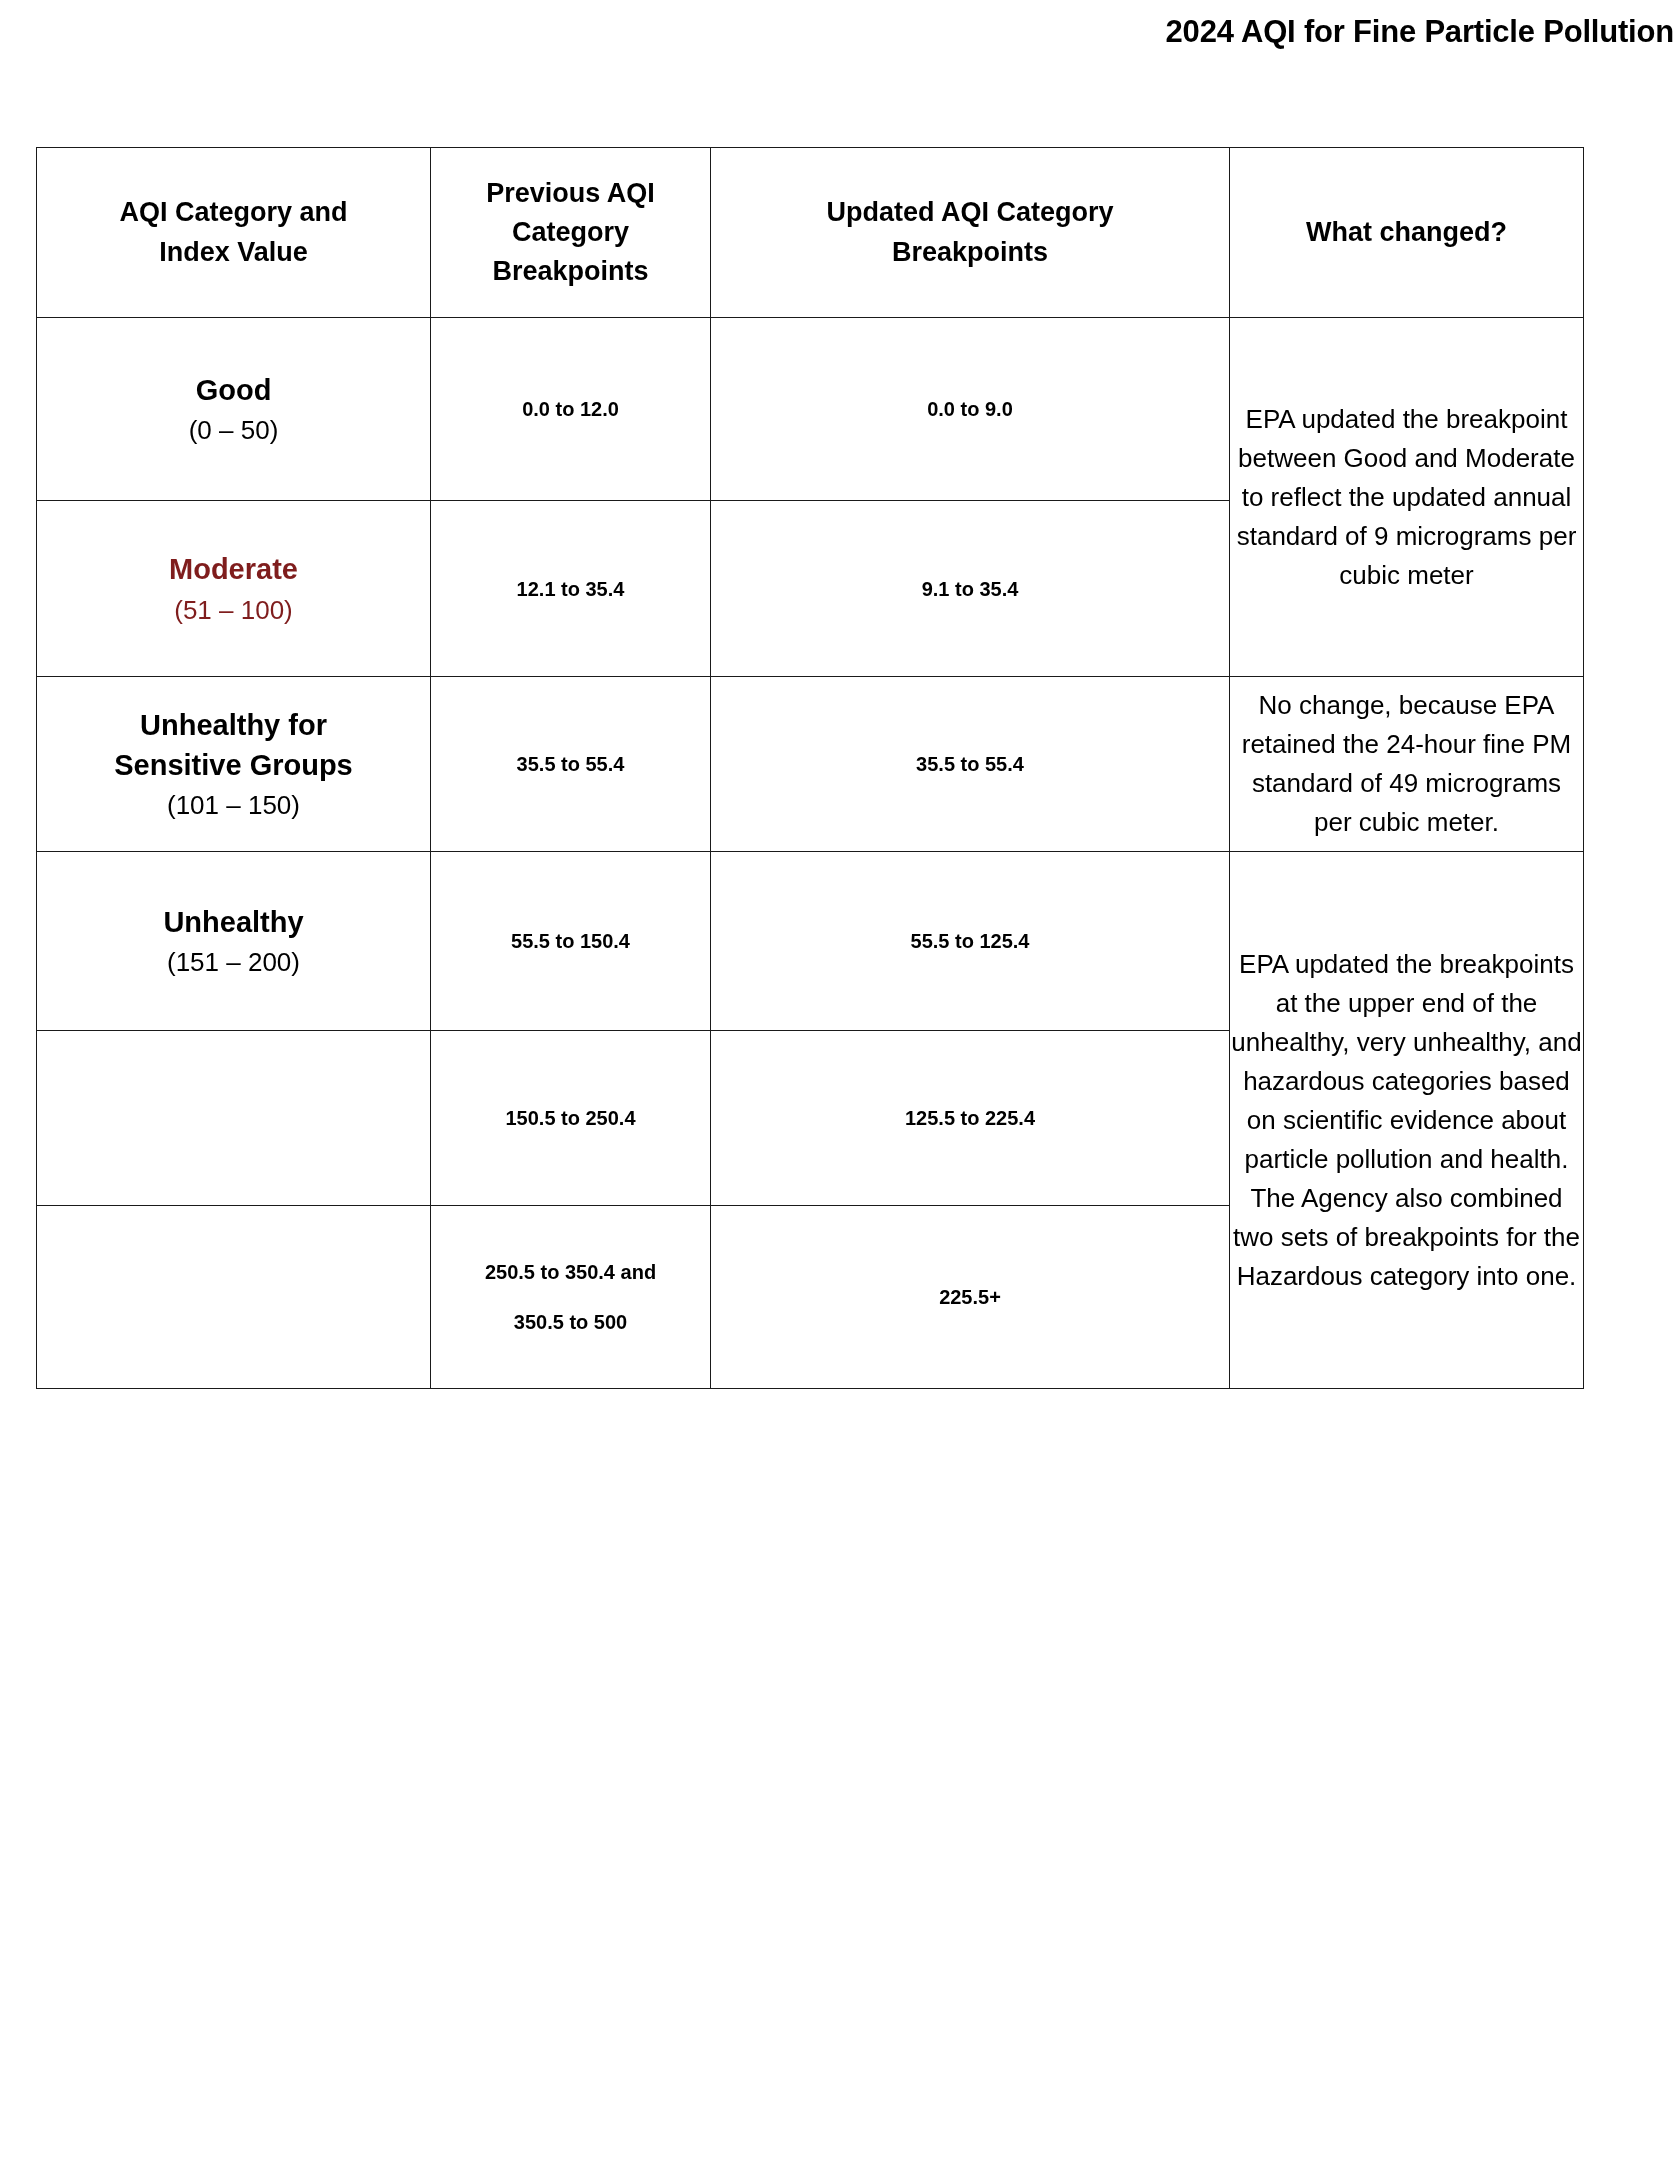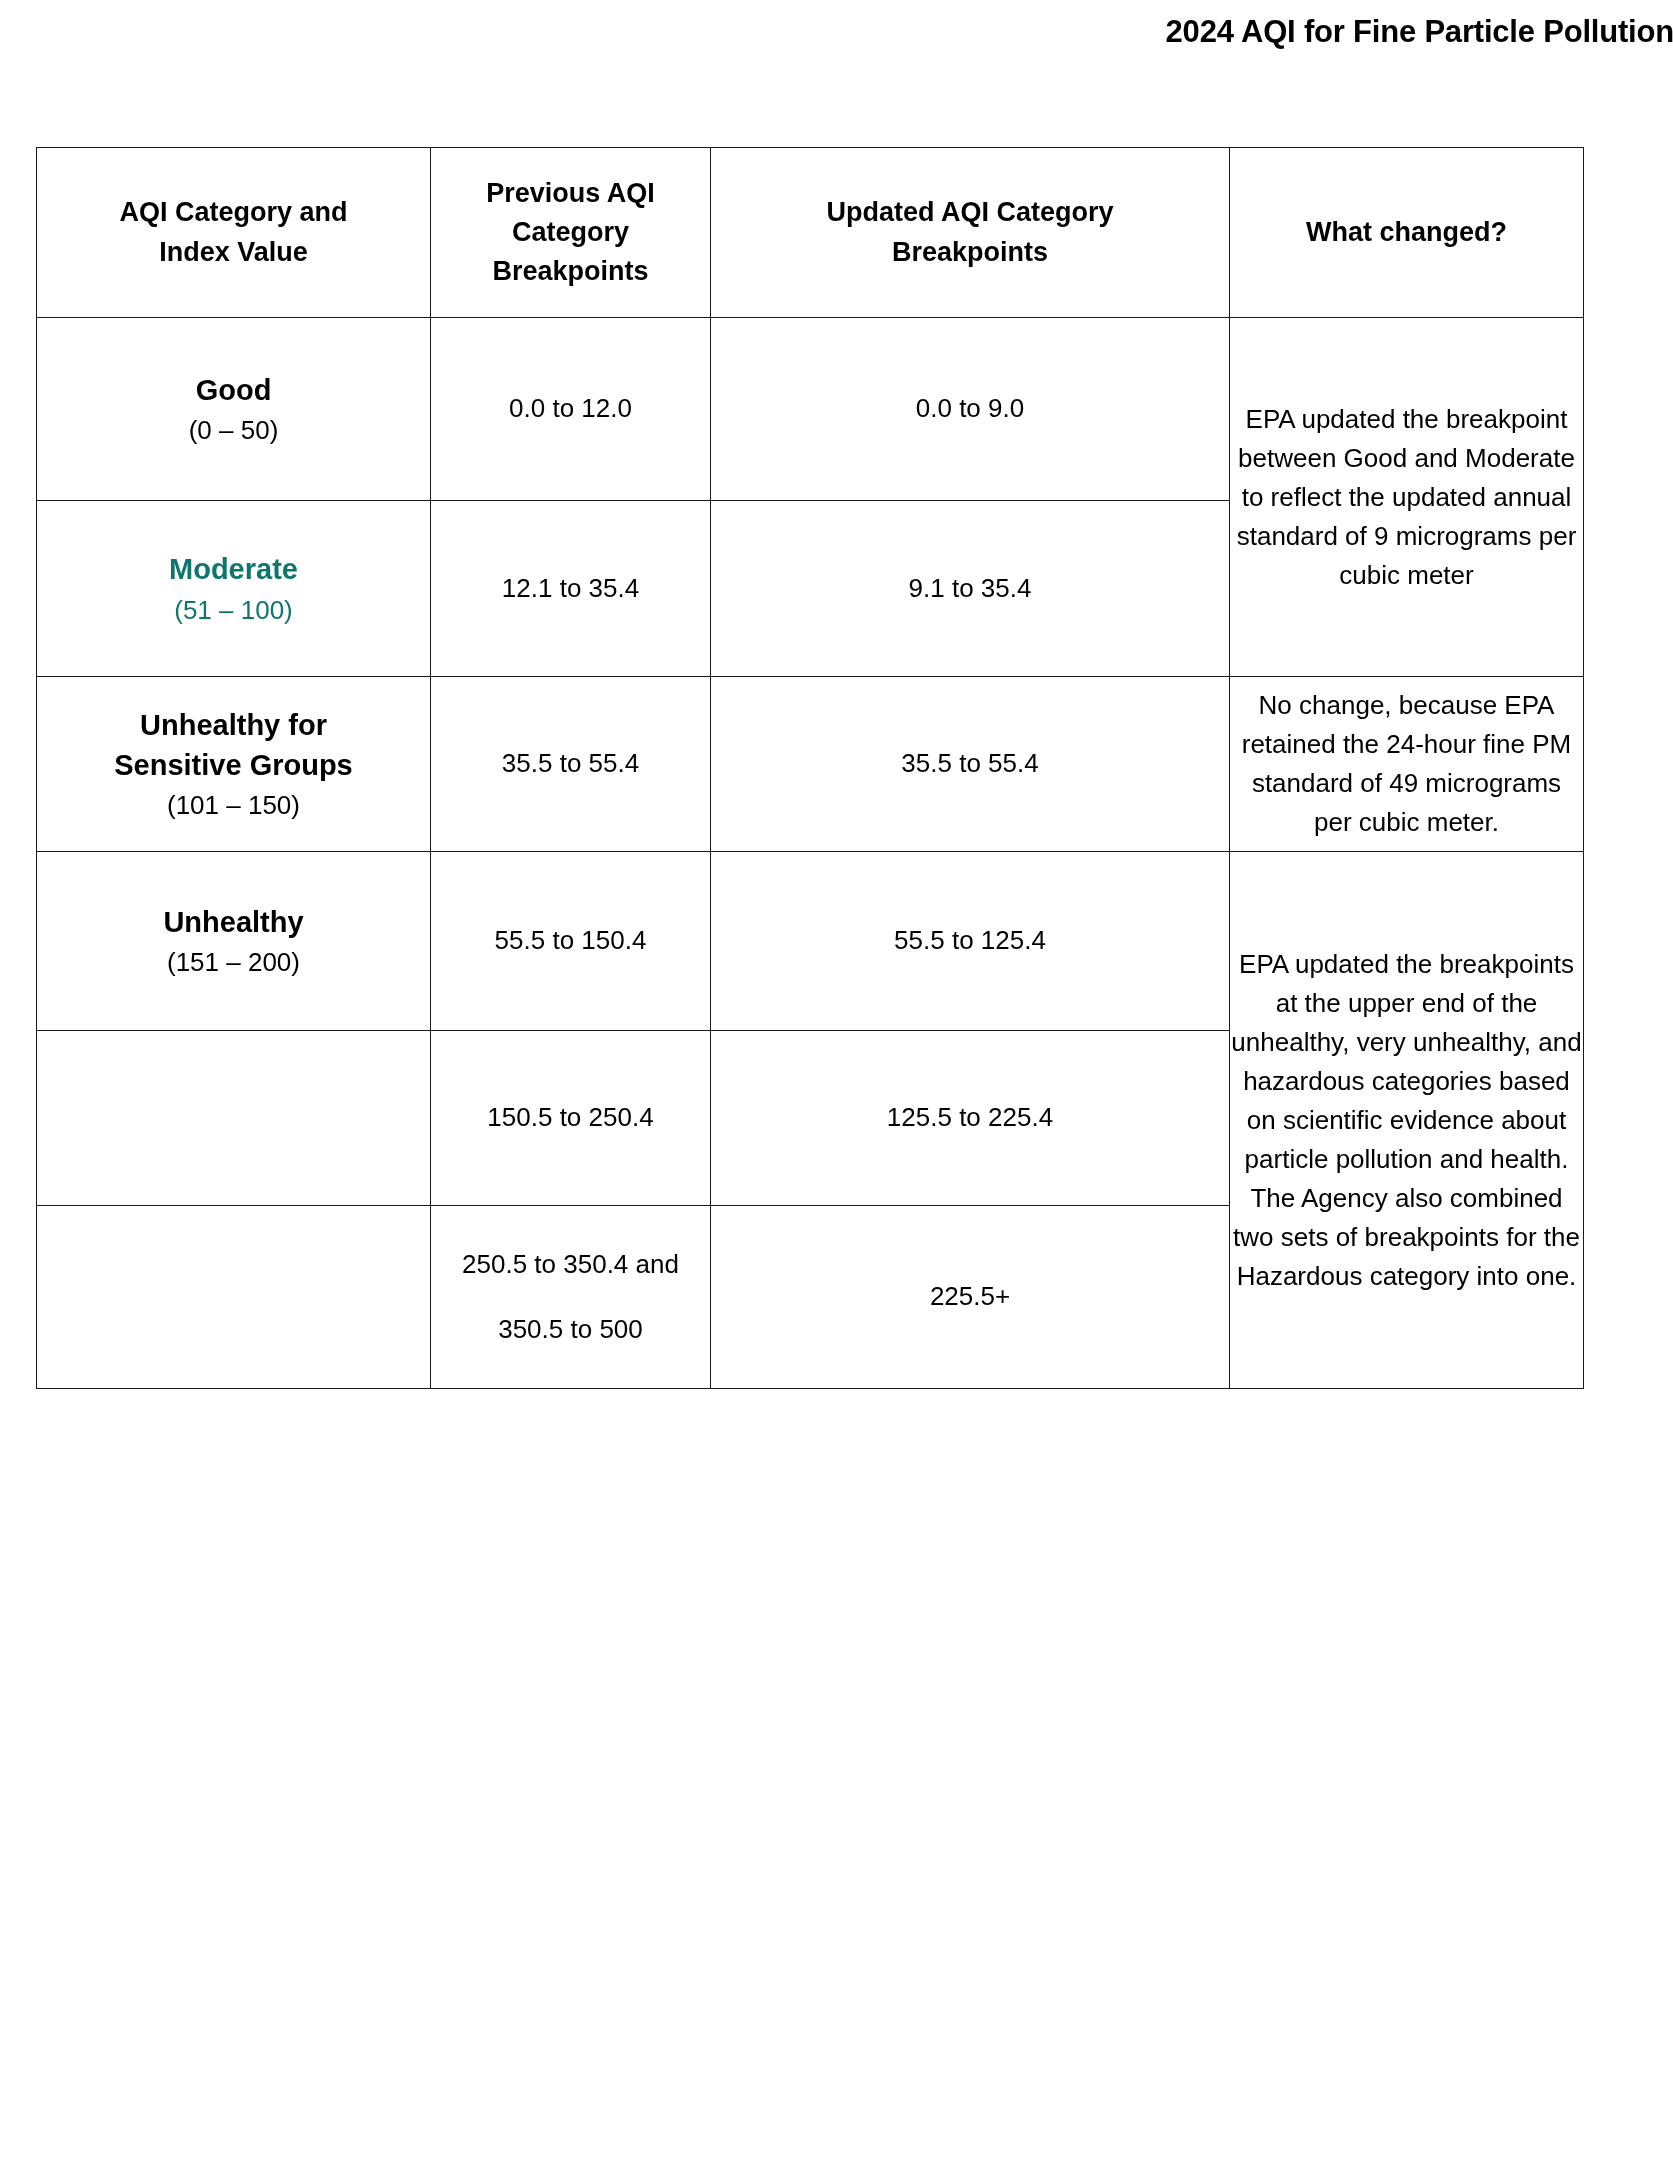--- a/index.html
+++ b/index.html
@@ -76,30 +76,30 @@
     display: block;
   }
   .cat-range {
     font-size: 26px;
     font-weight: normal;
     display: block;
     margin-top: 1.7px;
   }
 
   .swatch-good  { background: #00D60A; color: #000000; }
-  .swatch-mod   { background: #FFFF00; color: #0f766e; margin-left: 40px; }
+  .swatch-mod   { background: #FFFF00; color: #7f1d1d; margin-left: 40px; }
   .swatch-usg   { background: #FF8C00; color: #000000; }
   .swatch-unh   { background: #FF0000; color: #000000; }
   .swatch-vunh  { background: #A0005A; color: #ffffff; }
   .swatch-haz   { background: #7D0023; color: #ffffff; }
 
   
   .bp-cell {
-    font-size: 26px;
-    font-weight: normal;
+    font-size: 20px;
+    font-weight: bold;
     line-height: 1.9;
     padding: 6.8px 8.5px;
   }
 
   
   .what-cell {
     font-size: 26px;
     font-weight: normal;
     line-height: 1.50;
     padding: 8.5px 20.3px;

